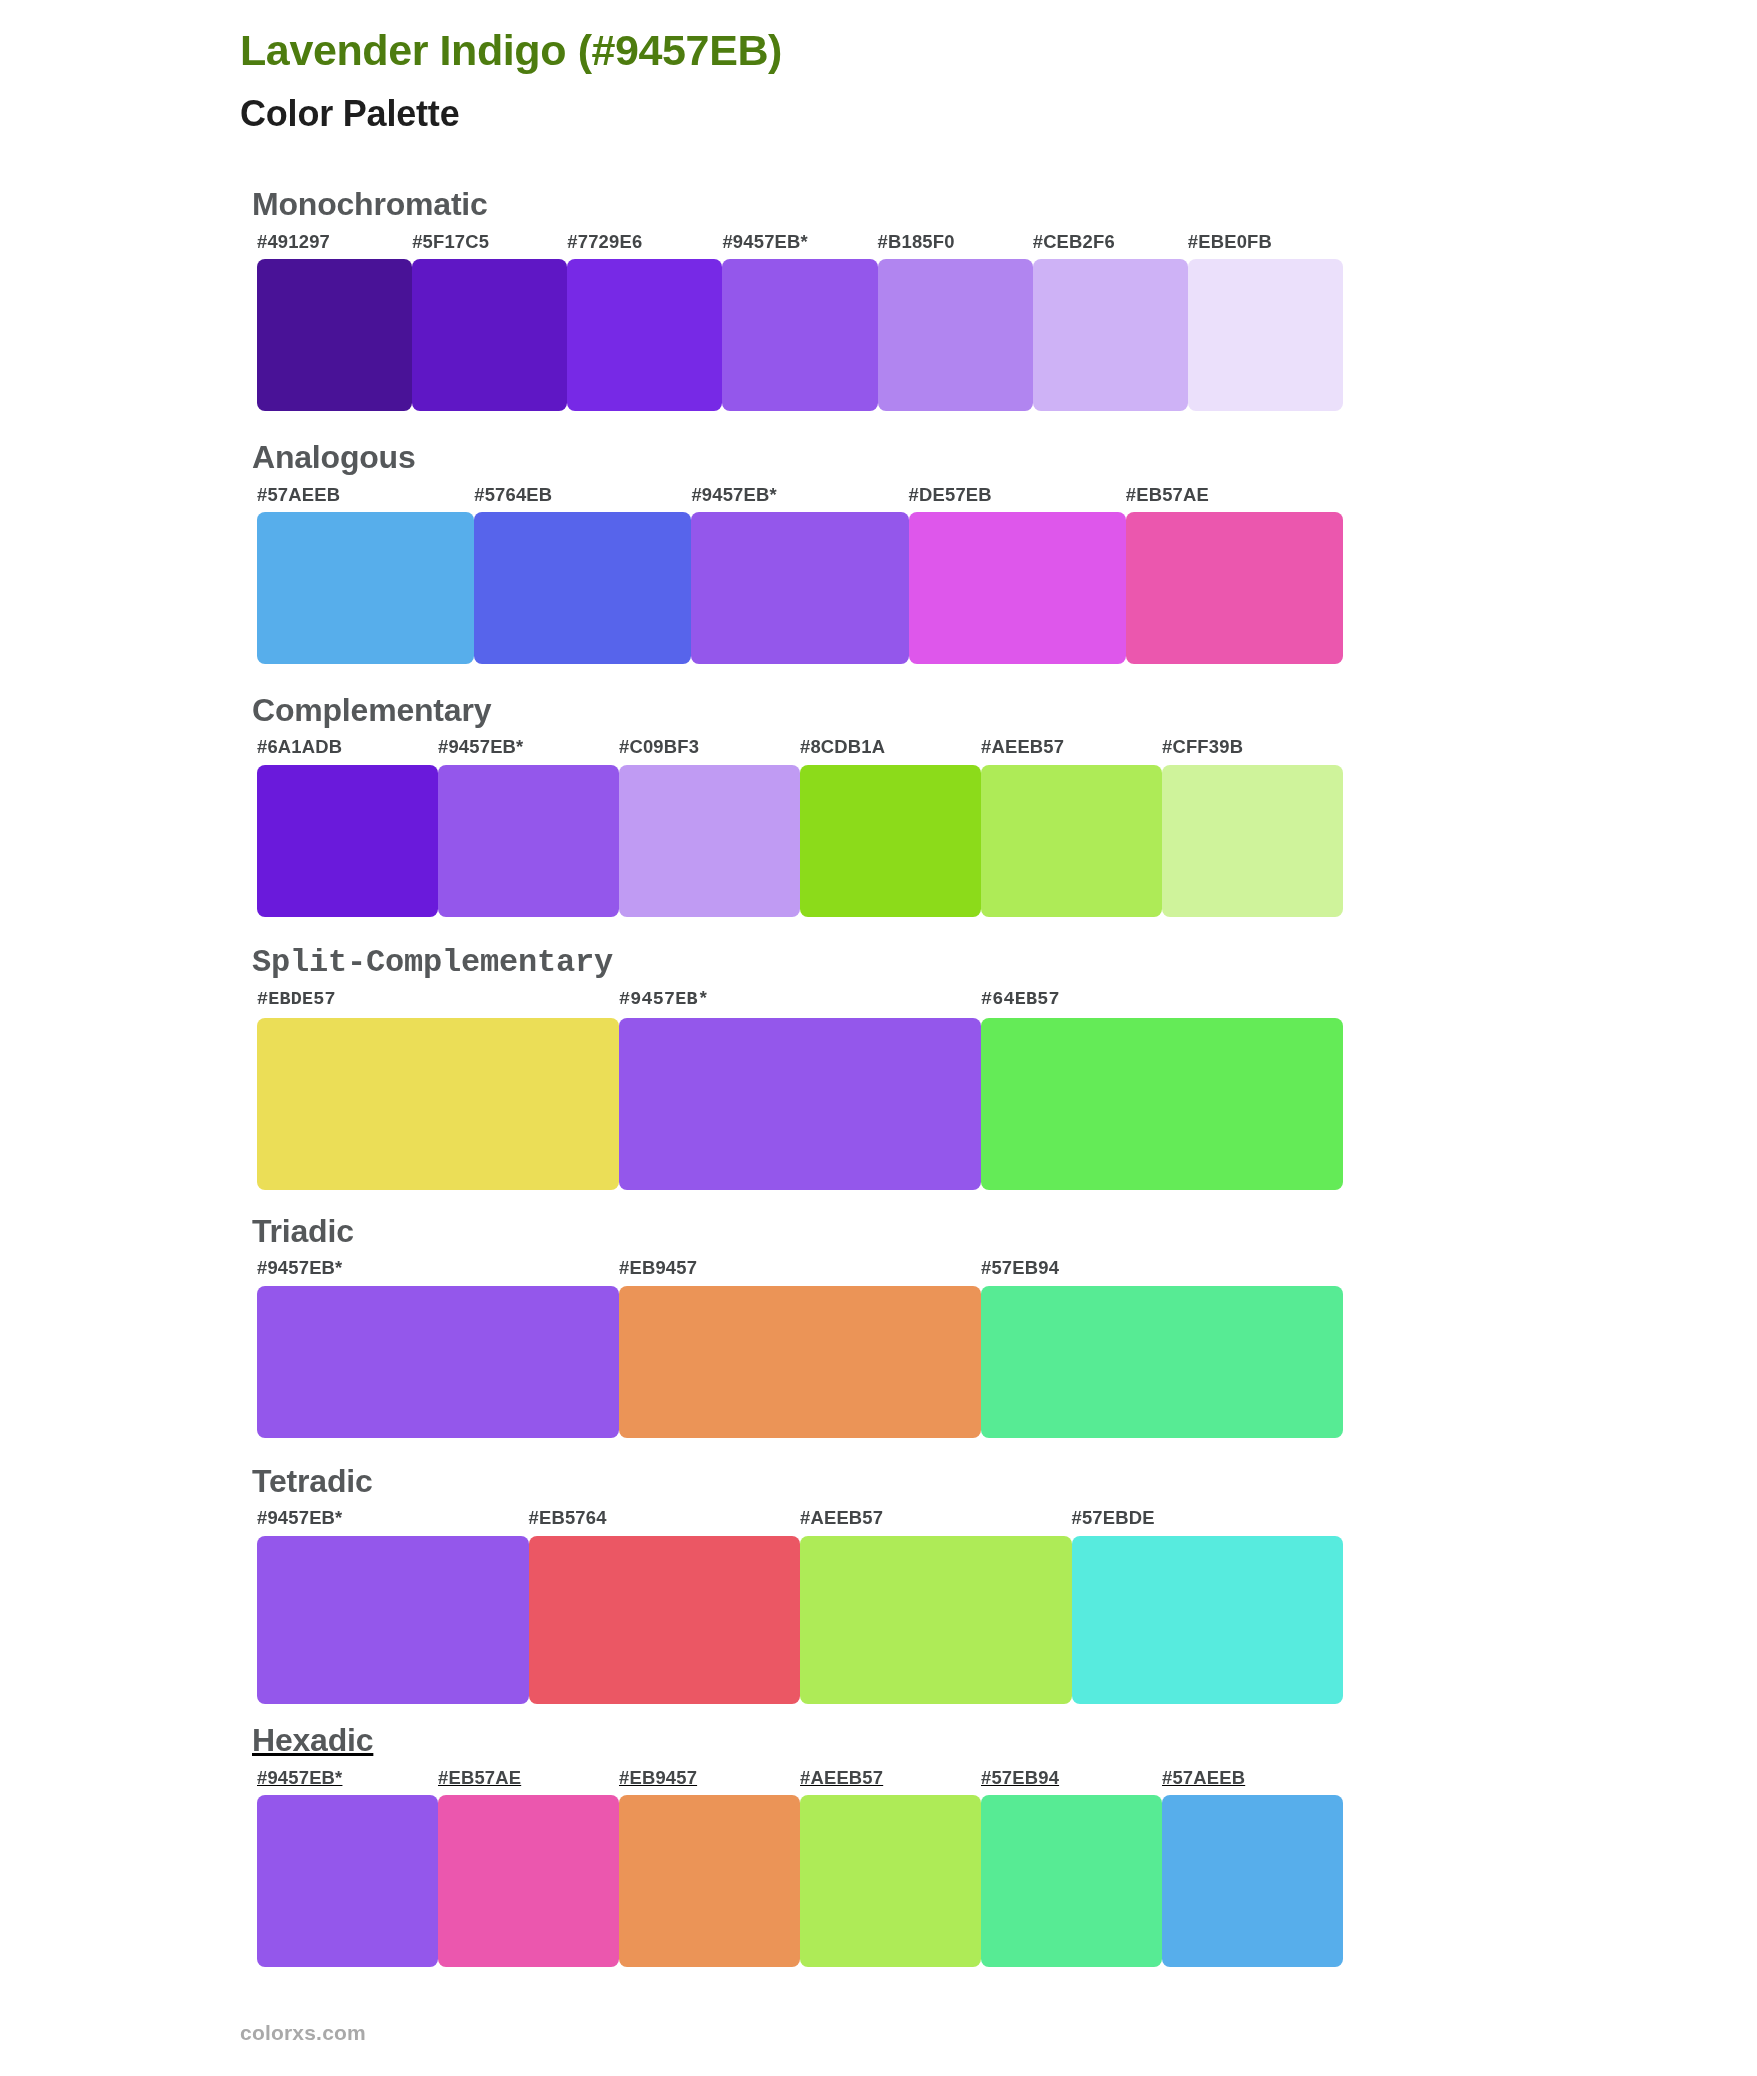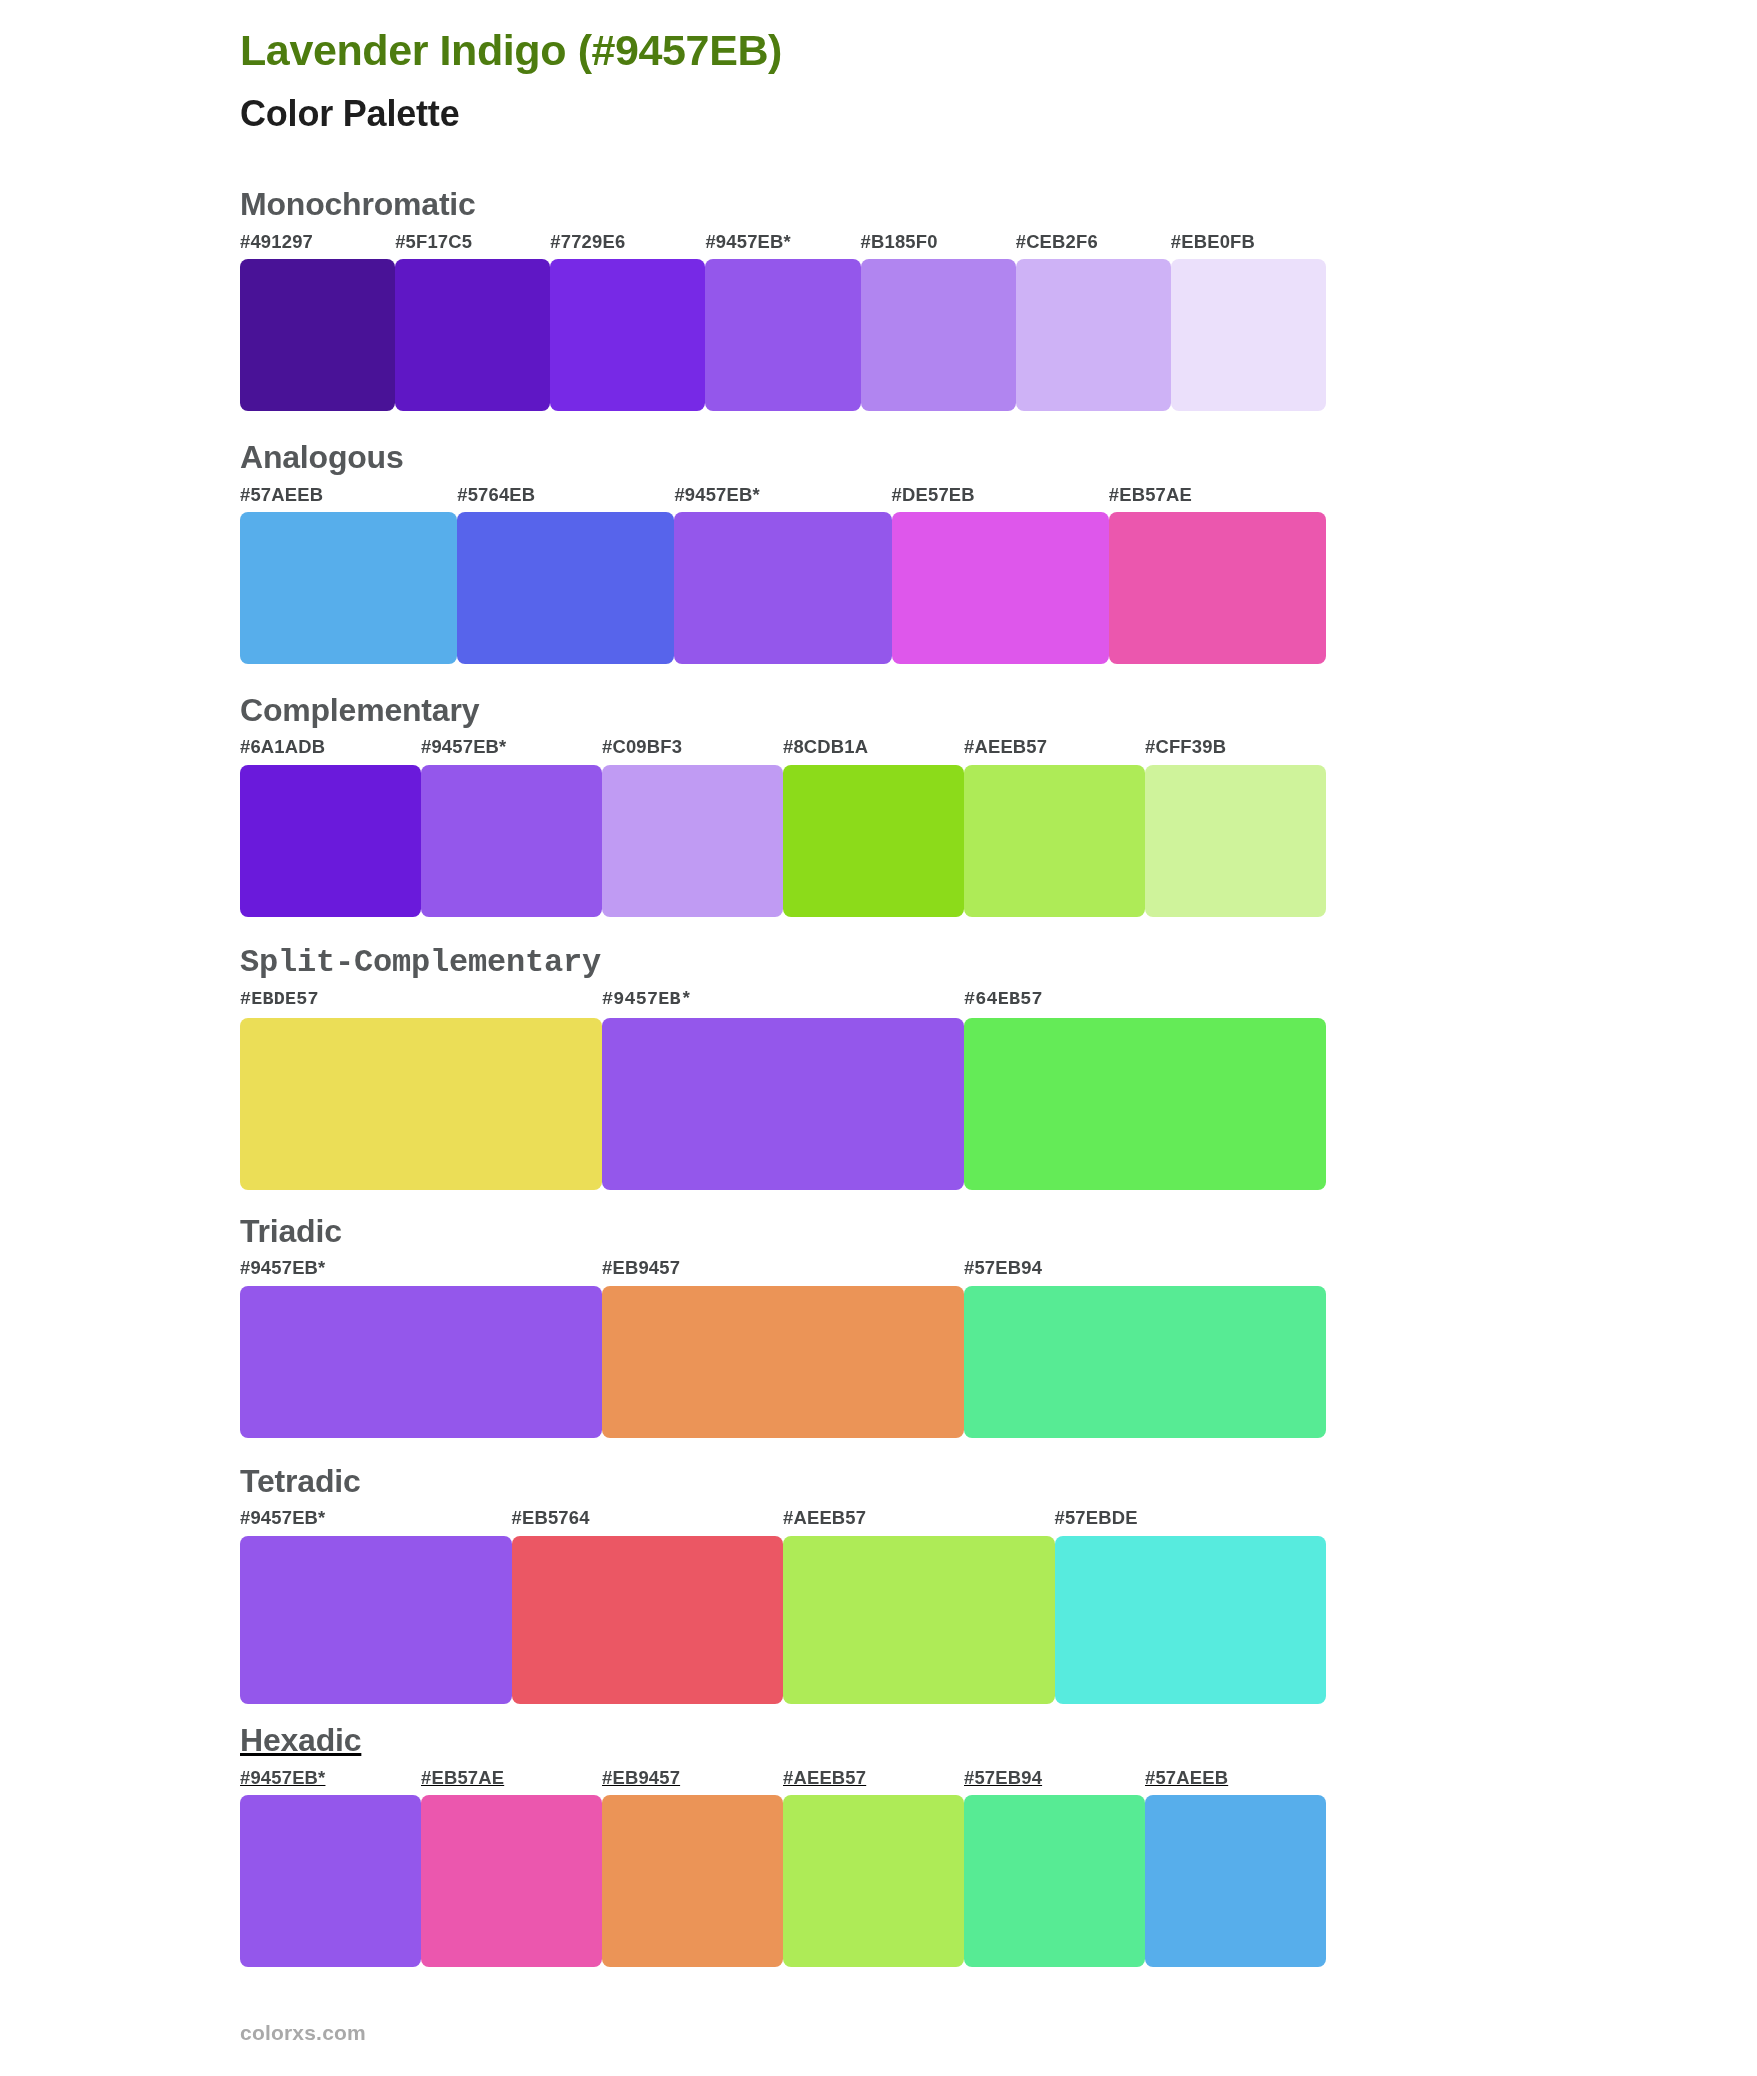--- a/index.html
+++ b/index.html
@@ -54,28 +54,29 @@
     padding-left: 240px;
     padding-right: 48px;
     margin-bottom: 27px;
   }
 
   .section-heading {
     font-size: 32px;
     font-weight: bold;
     color: #55585a;
     letter-spacing: -0.2px;
-    margin: 0 0 8px 0;
+    margin: 0 0 8px 12px;
     line-height: 1.2;
   }
 
   .swatch-track {
     width: 1086px;
     display: flex;
     align-items: flex-start;
+    margin-left: 17px;
   }
 
   .swatch-col {
     display: flex;
     flex-direction: column;
     flex: 1 1 0;
     min-width: 0;
   }
 
   .swatch-label {

